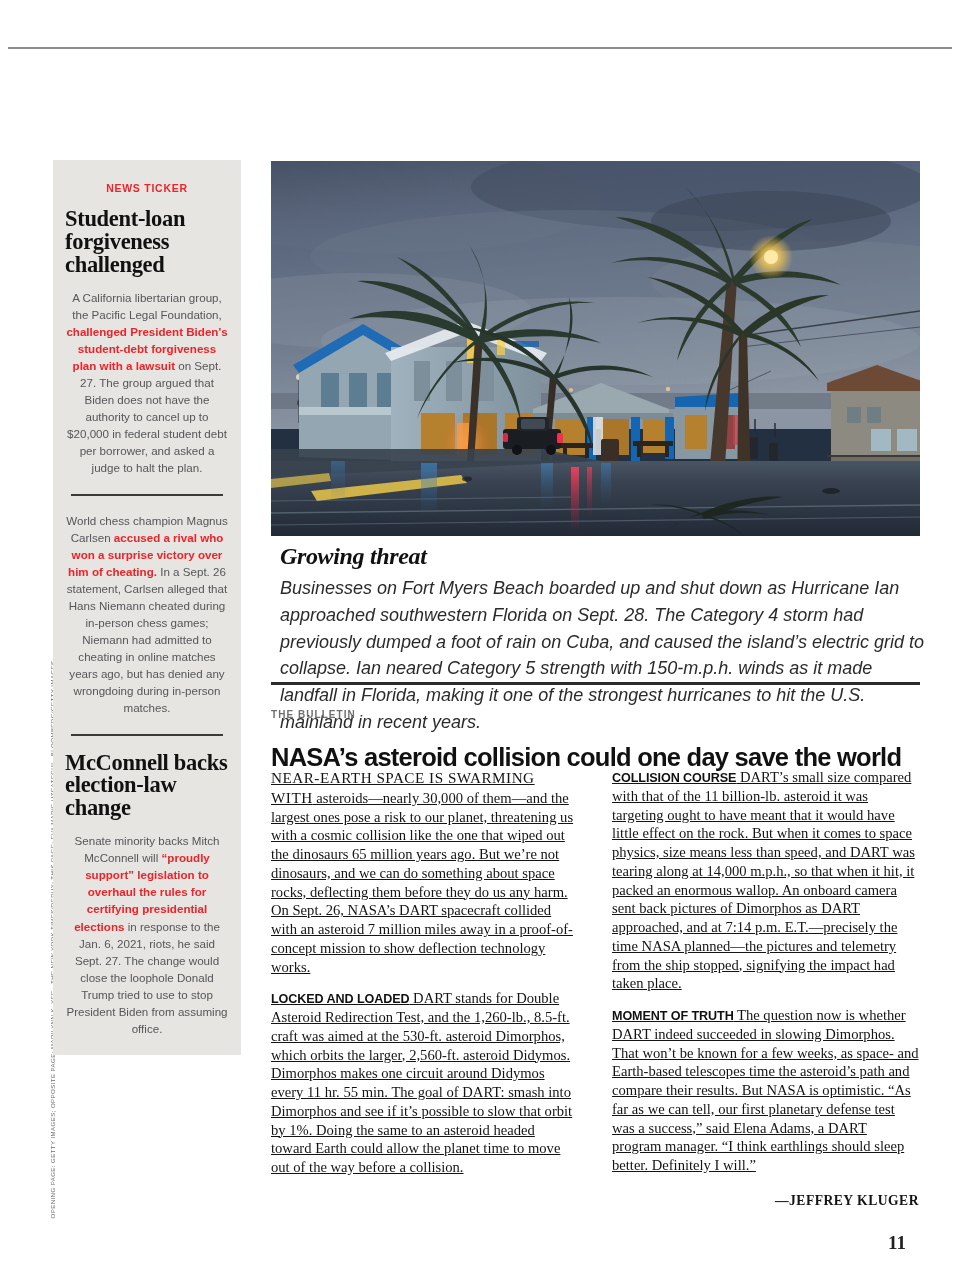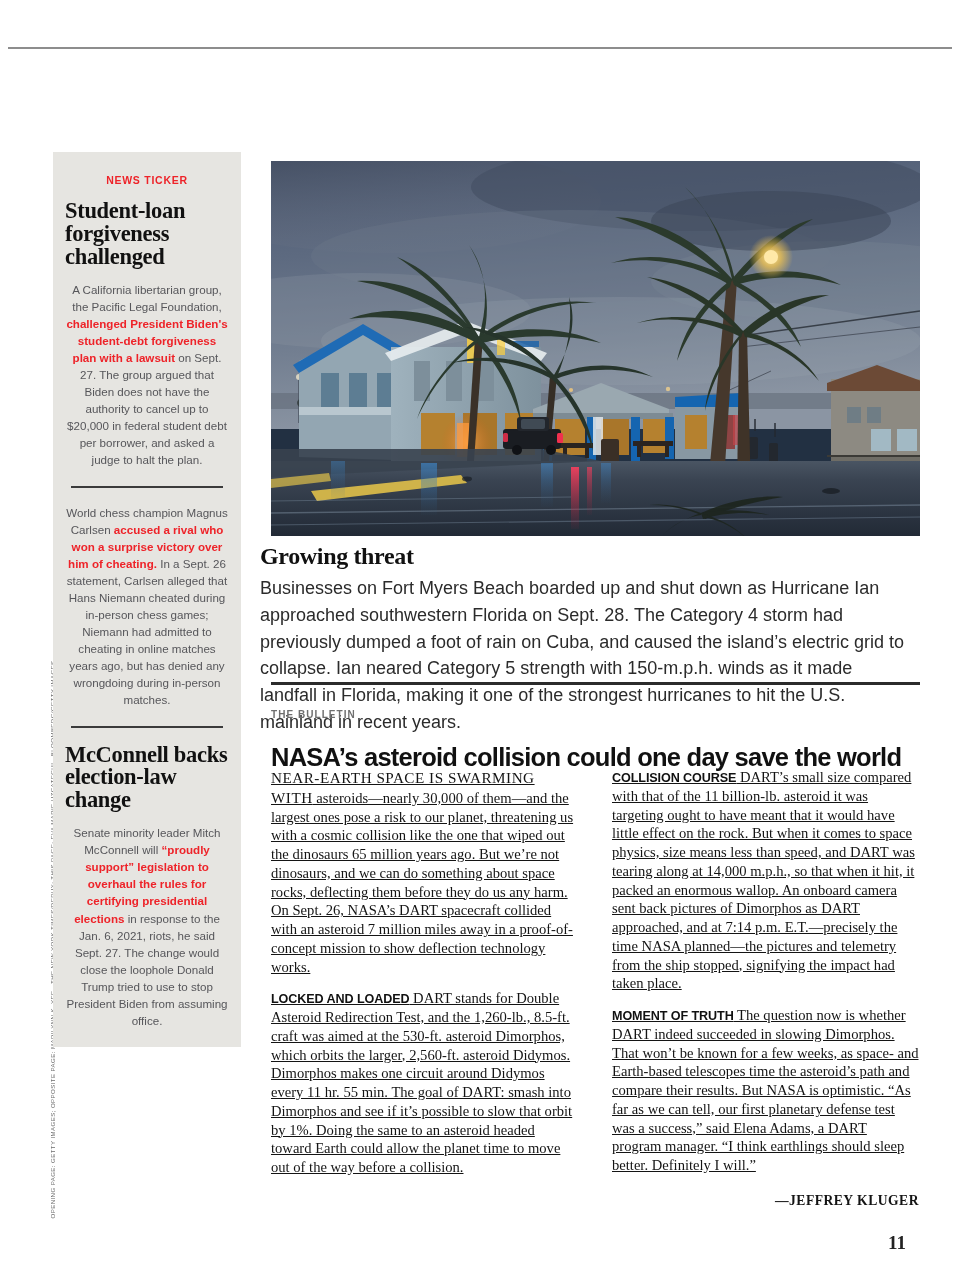--- a/index.html
+++ b/index.html
@@ -40,21 +40,21 @@
     letter-spacing: 0.42px;
     color: #6e6e6e;
     white-space: nowrap;
     text-align: left;
   }
 
   
   .ticker {
     position: absolute;
     left: 53px;
-    top: 152px;
+    top: 160px;
     width: 188px;
     background: #e6e5e1;
     padding: 0 12px 18px 12px;
     box-sizing: border-box;
   }
   .ticker-redbar {
     position: absolute;
     left: 53px;
     top: 160px;
     width: 188px;
@@ -106,23 +106,24 @@
     width: 649px;
     height: 375px;
     overflow: hidden;
     background: #223042;
   }
   .photo svg { display: block; width: 100%; height: 100%; }
 
   
   .cap-wrap {
     position: absolute;
-    left: 260px;
+    left: 280px;
     top: 543px;
     width: 649px;
+    font-style: italic;
   }
   .cap-head {
     font-family: "Liberation Serif", serif;
     font-weight: bold;
     font-size: 24px;
     letter-spacing: -0.35px;
     color: #111;
     margin: 0 0 5px 0;
   }
   .cap-body {
@@ -245,21 +246,21 @@
     <div class="ticker-body"><span>World chess champion Magnus Carlsen</span>
       <span class="hl">accused a rival who won a surprise victory over him of cheating.</span>
       <span>In a Sept. 26 statement, Carlsen alleged that Hans Niemann cheated during in-person chess games; Niemann had admitted to cheating in online matches years ago, but has denied any wrongdoing during in-person matches.</span>
     </div>
   </div>
 
   <div class="ticker-divider"></div>
 
   <div class="ticker-item">
     <div class="ticker-head">McConnell backs election-law change</div>
-    <div class="ticker-body"><span>Senate minority leader Mitch McConnell will</span>
+    <div class="ticker-body"><span>Senate minority backs Mitch McConnell will</span>
       <span class="hl">“proudly support” legislation to overhaul the rules for certifying presidential elections</span>
       <span>in response to the Jan. 6, 2021, riots, he said Sept. 27. The change would close the loophole Donald Trump tried to use to stop President Biden from assuming office.</span>
     </div>
   </div>
 
 </aside>
 
 <figure class="photo" style="margin:0">
 <svg viewBox="0 0 649 375" preserveAspectRatio="none">
   <defs>

